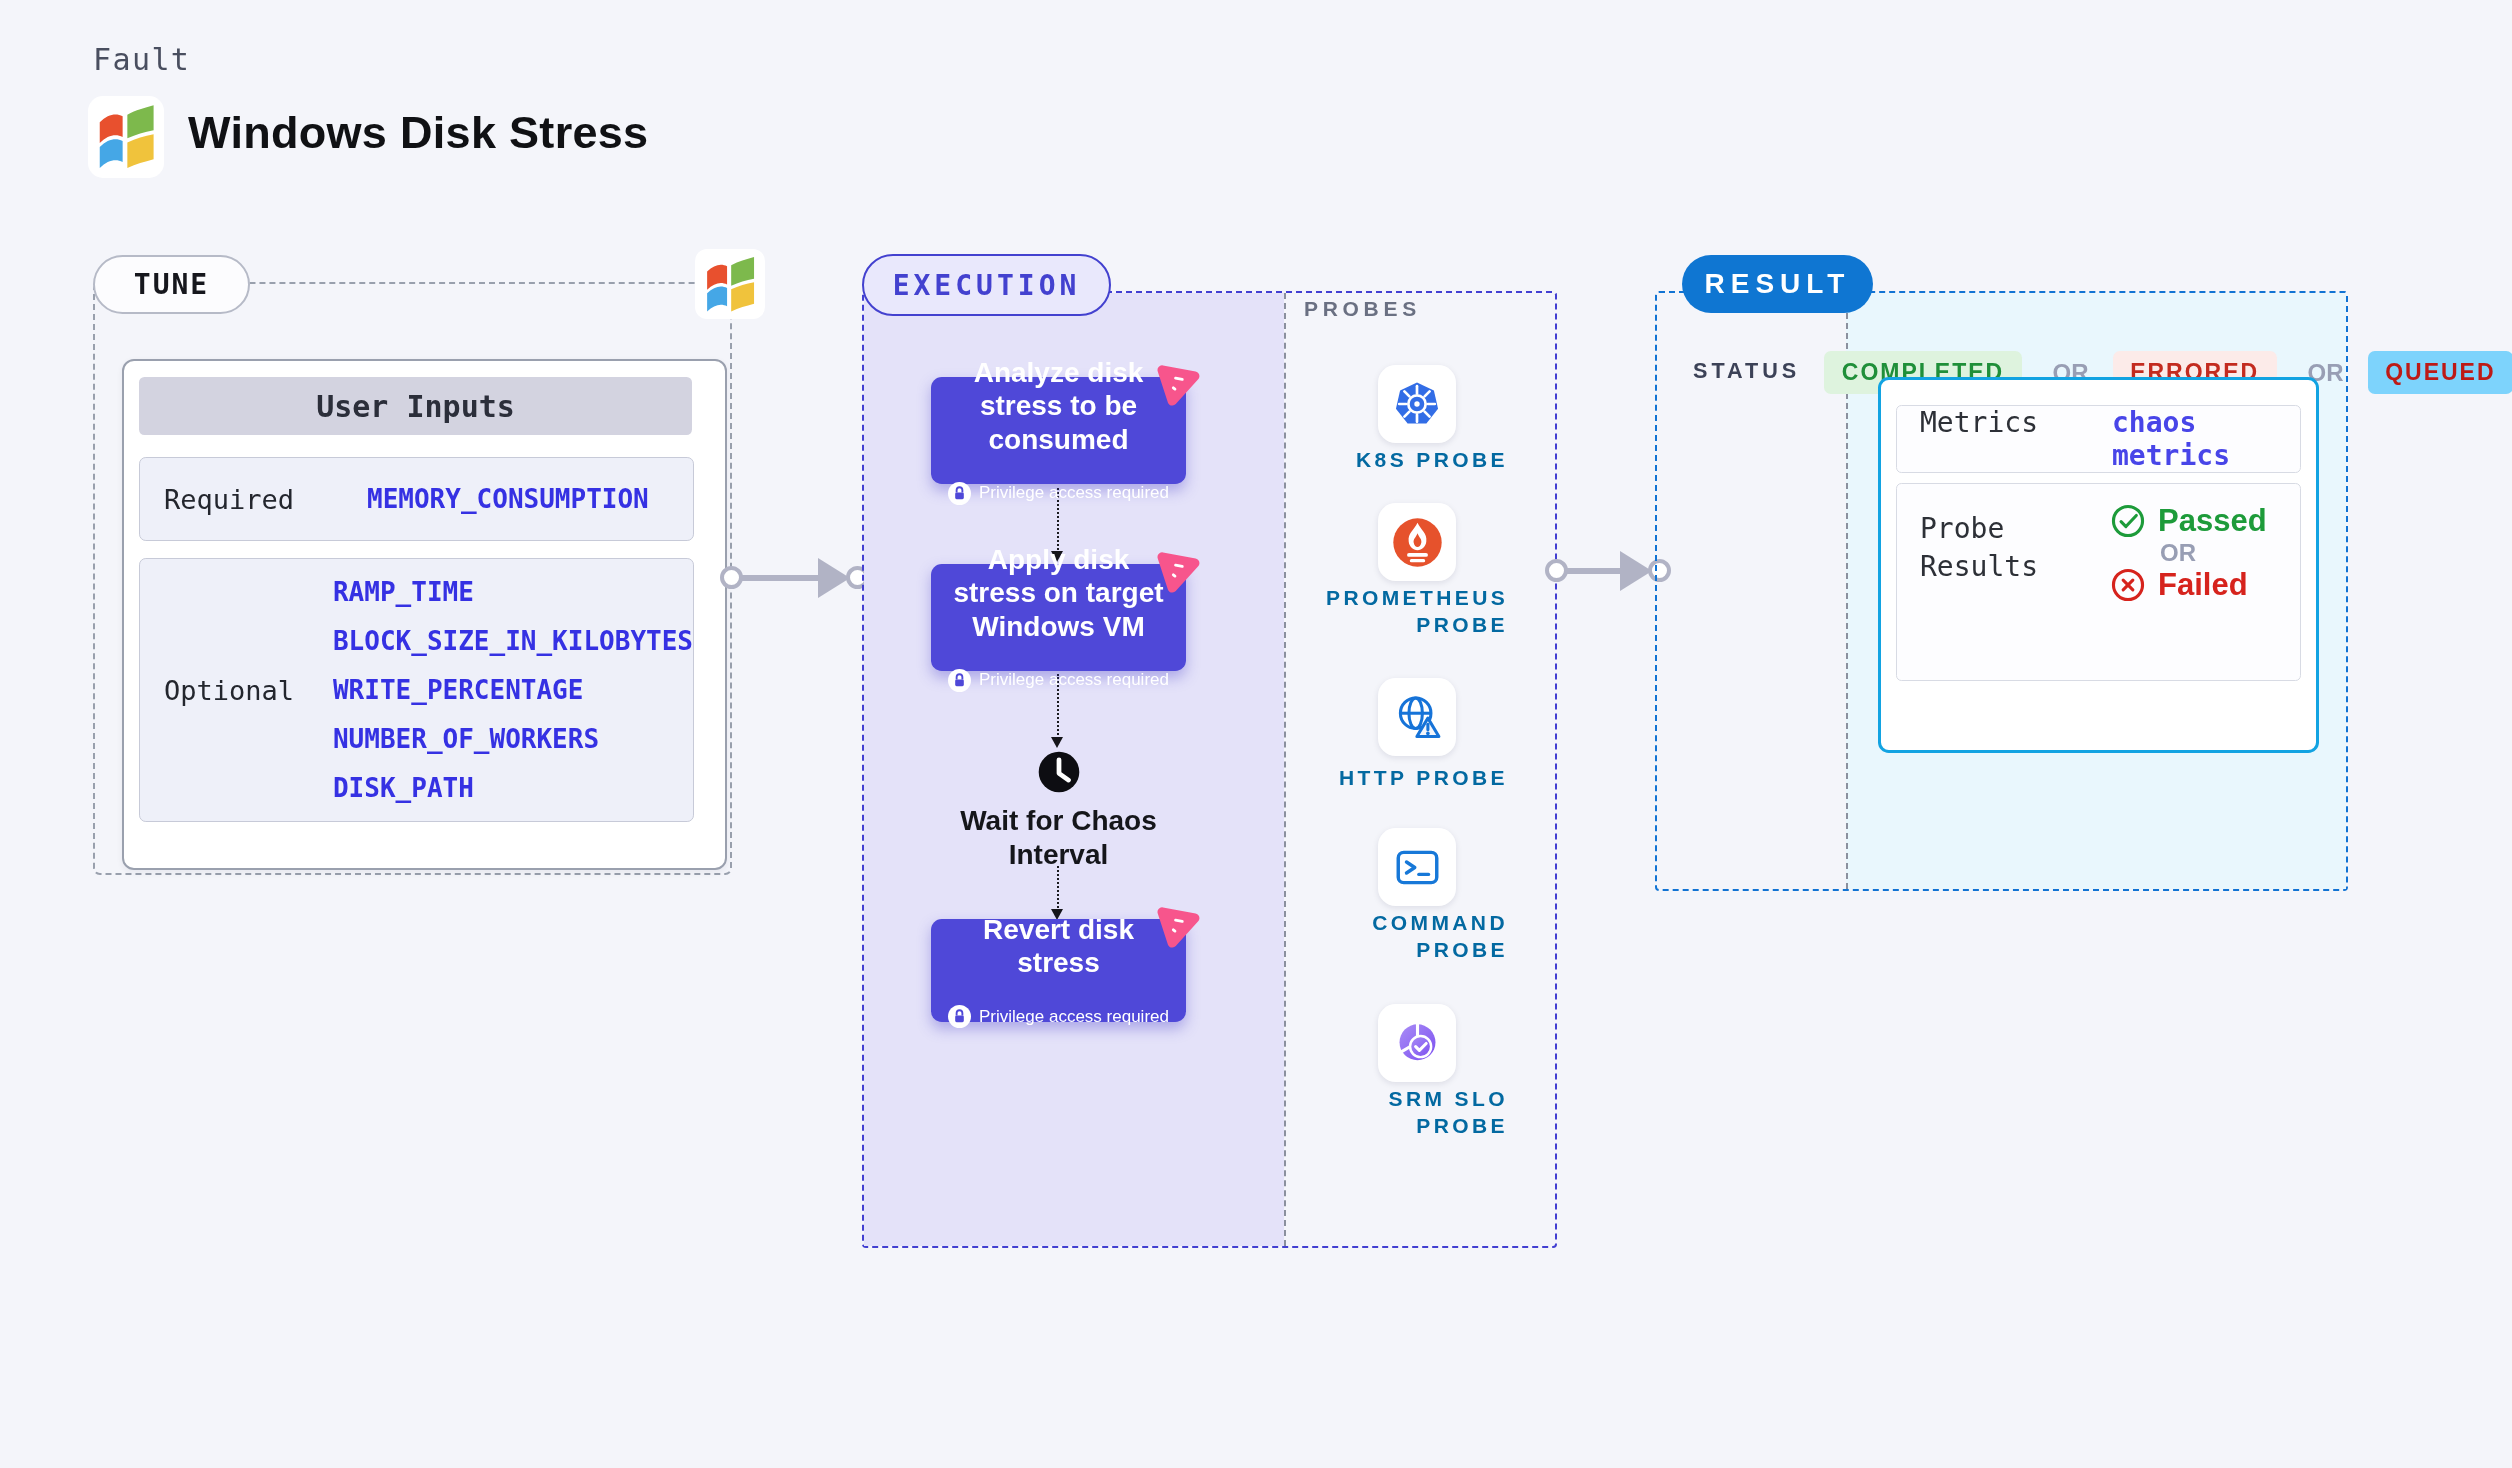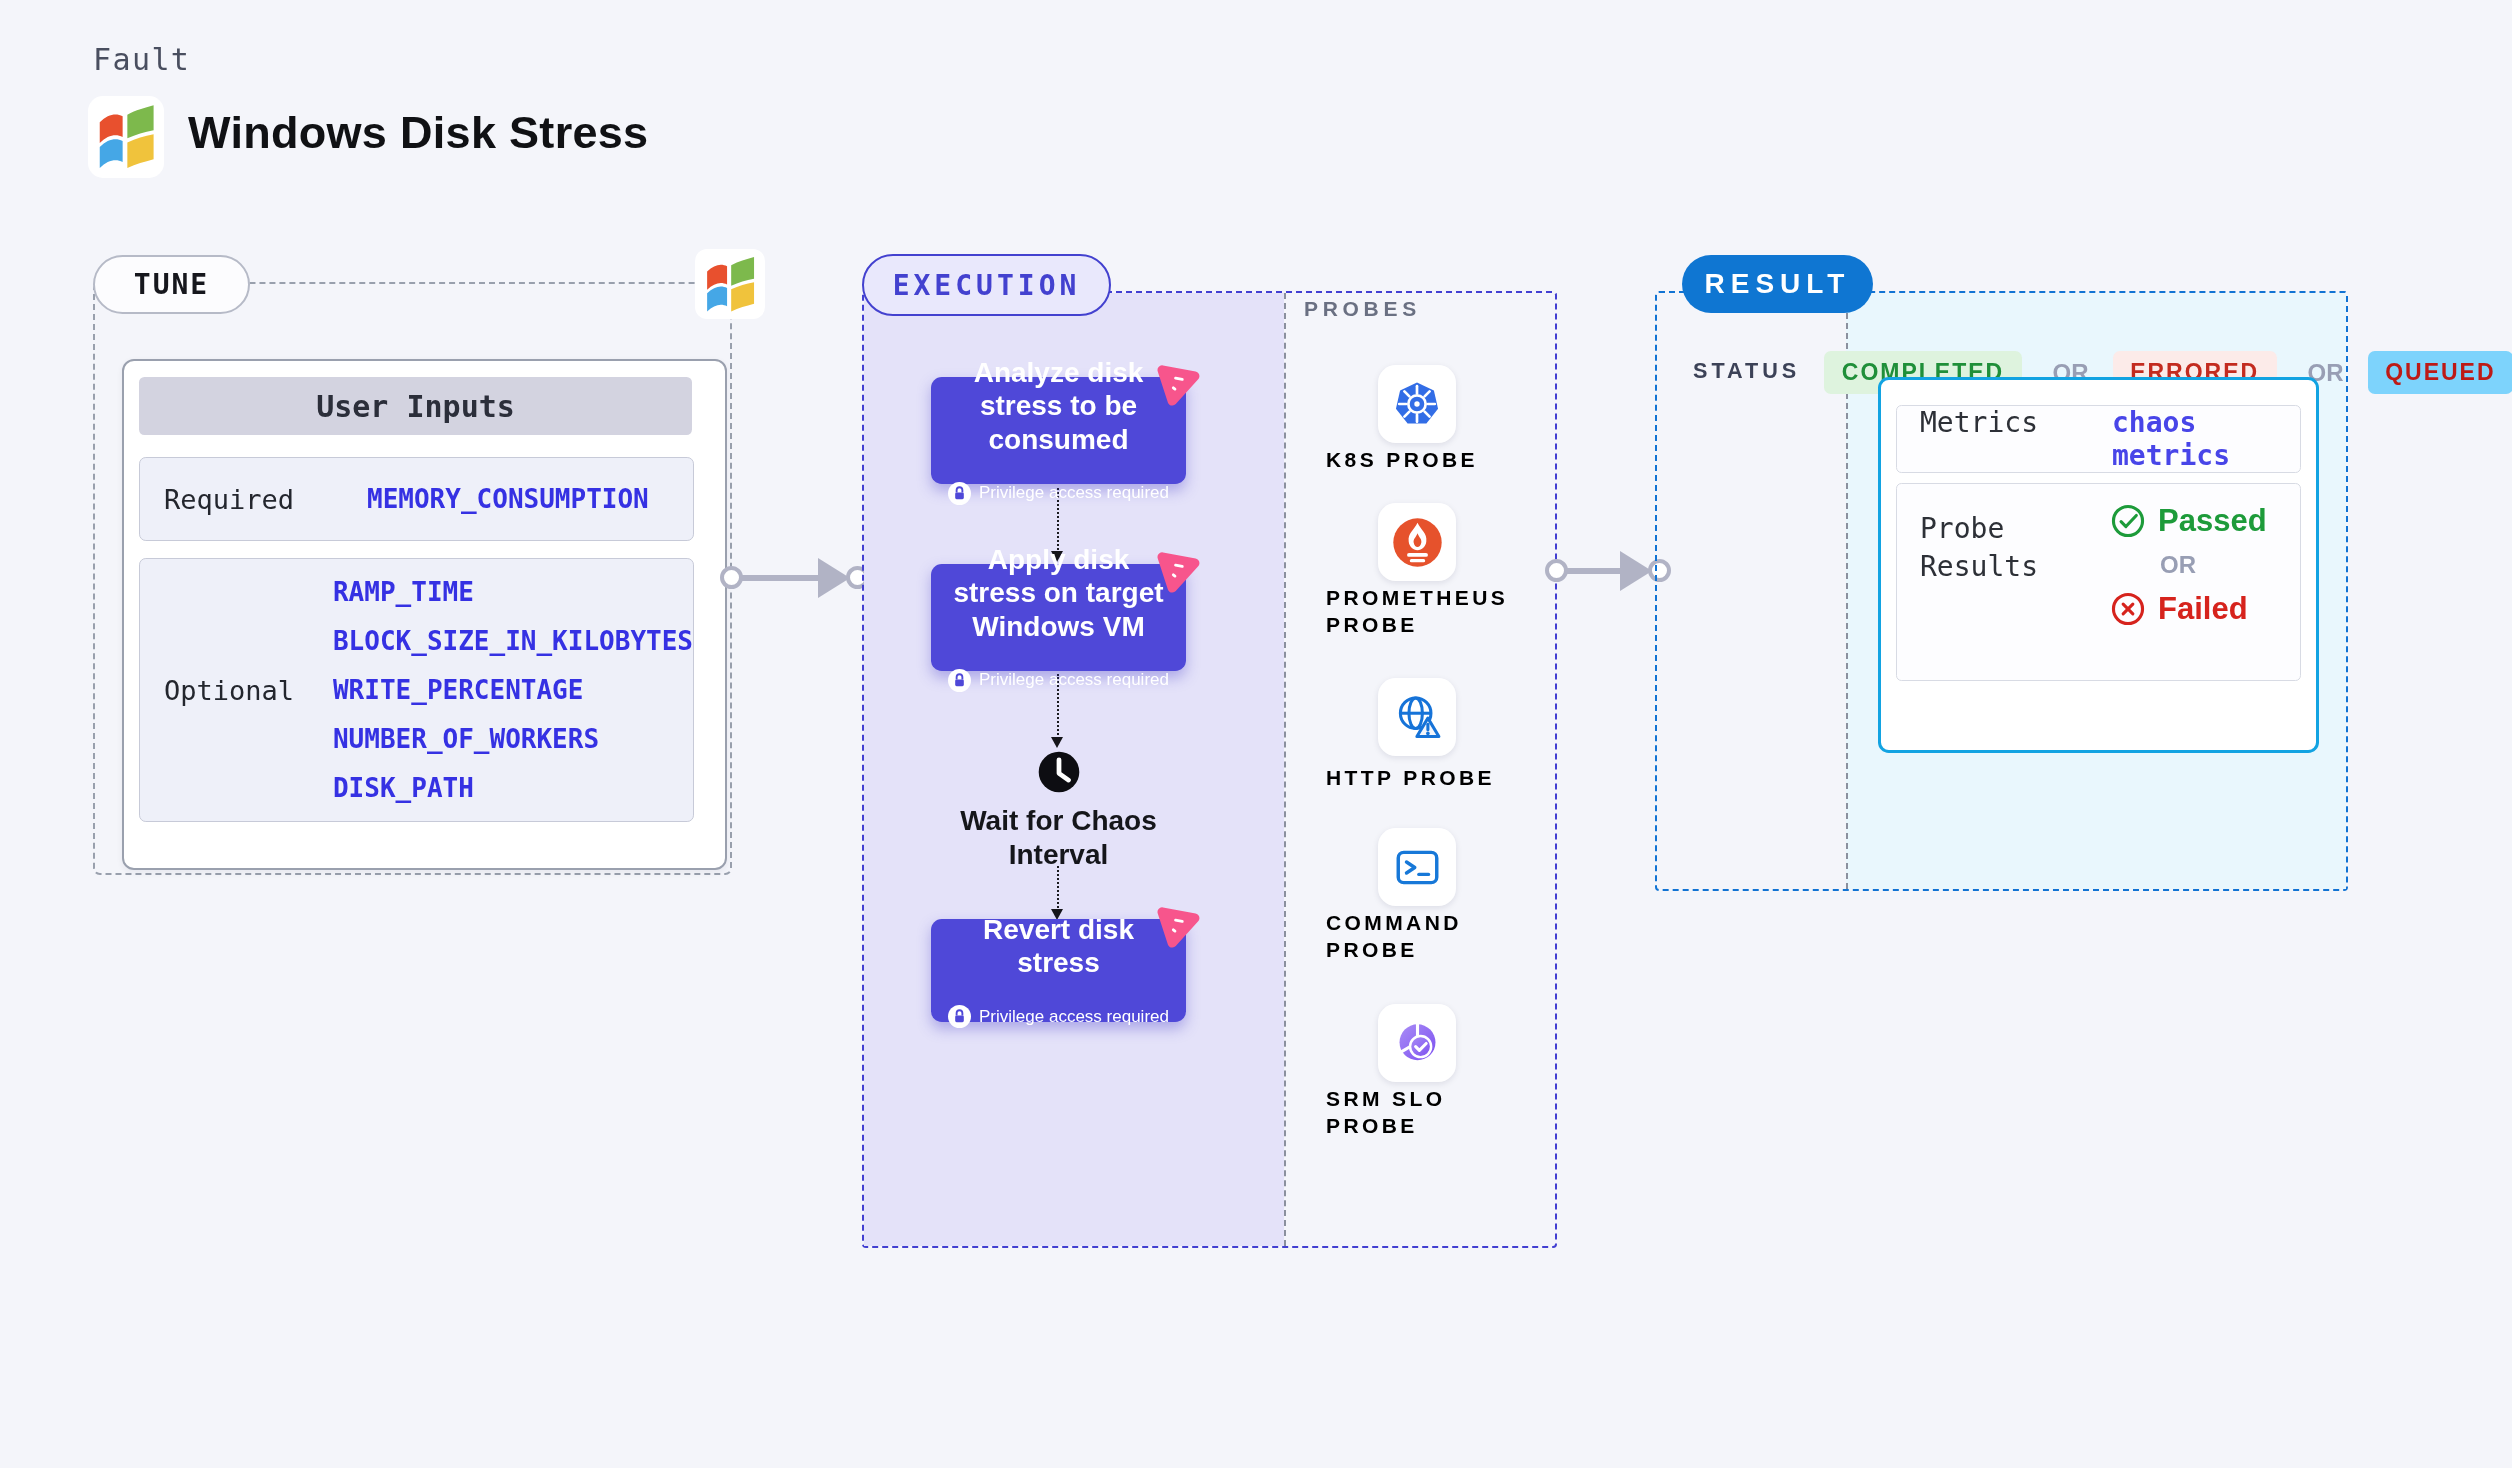--- a/index.html
+++ b/index.html
@@ -67,21 +67,21 @@
   .dotline{width:0;border-left:2.7px dotted #1b1b20;position:absolute;left:1057px;}
   .dothead{position:absolute;left:1051px;width:0;height:0;border-left:6.8px solid transparent;
            border-right:6.8px solid transparent;border-top:11.5px solid #15151a;}
   .wait-label{left:957px;top:804px;width:203px;text-align:center;font-size:28px;font-weight:bold;
               color:#15161b;line-height:1.2;}
 
   
   .probes-heading{left:1304px;top:297px;font-size:21px;font-weight:bold;color:#6a7082;letter-spacing:4.7px;}
   .probe-tile{left:1378px;width:78px;height:78px;background:#fff;border-radius:17.6px;
               box-shadow:0 2px 6.8px rgba(20,20,60,.10);display:flex;align-items:center;justify-content:center;}
-  .probe-label{left:1326px;width:182px;text-align:left;font-size:21px;font-weight:bold;color:#000000;
+  .probe-label{left:1326px;width:182px;text-align:right;font-size:21px;font-weight:bold;color:#0369a1;
                letter-spacing:3.4px;line-height:1.3;}
 
   
   .status-col{left:1693px;top:351px;display:flex;align-items:center;gap:24px;}
   .status-heading{font-size:21.6px;font-weight:bold;color:#3c4257;letter-spacing:4px;margin-bottom:4px;}
   .sbadge{font-size:23px;font-weight:bold;letter-spacing:2px;padding:8px 17.6px;border-radius:6.8px;white-space:nowrap;}
   .st-completed{background:#def3de;color:#1f8f39;}
   .st-errored{background:#fcebe9;color:#c32b1f;}
   .st-queued{background:#7dd3fc;color:#bd1a16;}
   .st-incompleted{background:#ebedf5;color:#575d78;}
@@ -90,21 +90,21 @@
   .output-card{left:1878px;top:377px;width:441px;height:376px;background:#ffffff;border:3.4px solid #12a3e2;
                border-radius:10.8px;box-sizing:border-box;padding:15px;}
   .output-head{height:58px;background:#d0d0de;border-radius:5.4px;display:flex;align-items:center;justify-content:center;
                font-size:31px;font-weight:bold;color:#5a5f6d;}
   .output-row{border:1.4px solid #d8dbe4;border-radius:5.4px;background:#fdfdff;display:flex;}
   .row-metrics{margin-top:9.5px;height:66px;align-items:flex-start;}
   .row-probe{margin-top:10.8px;height:196px;}
   .metrics-label{margin-left:23px;font-size:28px;color:#2d3037;}
   .metrics-value{margin-left:74px;font-size:28px;font-weight:600;color:#4845e8;}
   .probe-res-label{margin-left:23px;margin-top:26px;font-size:28px;color:#2d3037;width:149px;line-height:1.35;}
-  .pr-right{margin-left:41px;margin-top:19px;display:flex;flex-direction:column;gap:12px;}
+  .pr-right{margin-left:41px;margin-top:19px;display:flex;flex-direction:column;}
   .pr-row{display:flex;align-items:center;gap:12px;}
   .pr-pass{font-size:31px;font-weight:bold;color:#1d9b3a;}
   .pr-fail{font-size:31px;font-weight:bold;color:#d6231d;}
   .pr-or{font-size:24px;font-weight:bold;color:#989eb4;margin-left:50px;}
 </style>
 </head>
 <body>
 
 <div class="abs fault-eyebrow mono">Fault</div>
 

